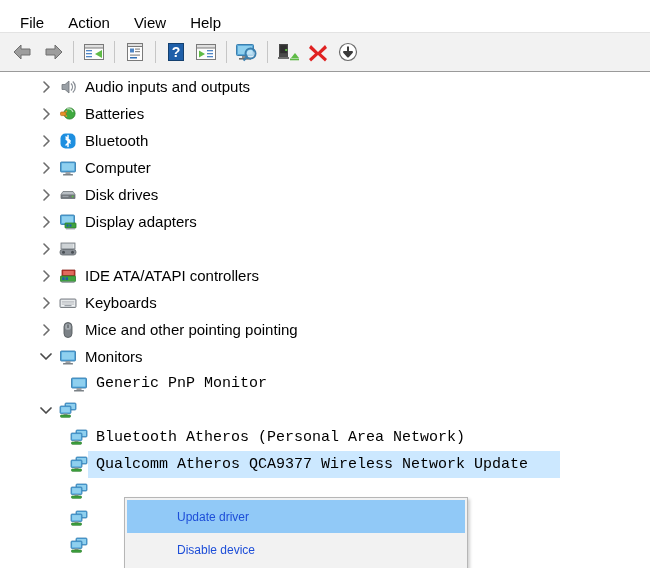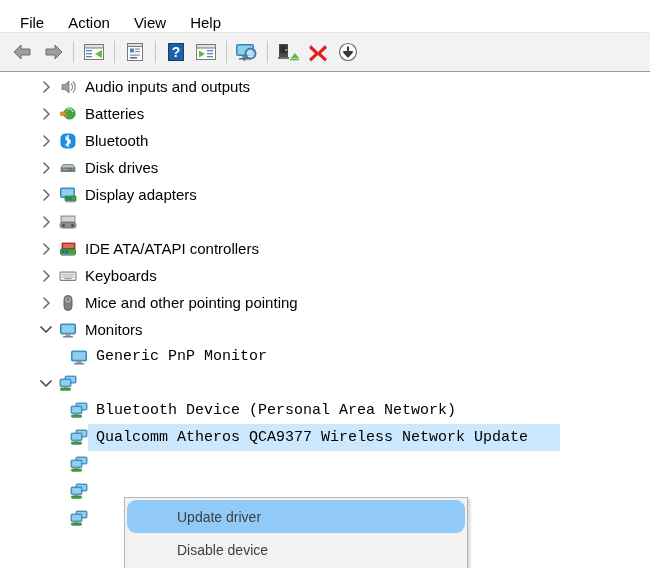--- a/index.html
+++ b/index.html
@@ -108,25 +108,24 @@
     box-shadow:2px 2px 3px rgba(0,0,0,.18);
     padding:2px 0;
     box-sizing:border-box;
     z-index:20;
   }
   .ctx-item{
     height:33px;
     display:flex;
     align-items:center;
     padding-left:52px;
-    font-size:14px;
-    color:#404040;
+    font-size:12px;
+    color:#1d4ed8;
     box-sizing:border-box;
     cursor:default;
-    border-radius:9px;
   }
   .ctx-item.hi{
     background:#91c9f7;
     margin:0 2px;
     padding-left:50px;
   }
 </style>
 </head>
 <body>
 
@@ -285,20 +284,36 @@
     <span class="ico">
       <svg width="18" height="18" viewBox="0 0 18 18">
         <rect x="1.5" y="1.5" width="15" height="15" rx="5" fill="#1e8fe0"></rect>
         <path d="M7 5 L11.2 9 L7 13 M9 3.4 L9 14.6 M7 7 L11.2 11" fill="none" stroke="#ffffff" stroke-width="1.5" stroke-linecap="round" stroke-linejoin="round"></path>
       </svg>
     </span>
     <span class="lbl">Bluetooth</span>
   </div>
 
 
+  <div class="row indent-0">
+    <span class="chev">
+      <svg width="9" height="12" viewBox="0 0 9 12">
+          <path d="M2 1 L7 6 L2 11" fill="none" stroke="#6d6d6d" stroke-width="1.6" stroke-linecap="round" stroke-linejoin="round"></path>
+        </svg>
+    </span>
+    <span class="ico">
+      <svg width="18" height="18" viewBox="0 0 18 18">
+        <rect x="1.5" y="3" width="15" height="10" rx="1" fill="#4ea3da" stroke="#3b7fae" stroke-width=".9"></rect>
+        <rect x="2.8" y="4.2" width="12.4" height="7.4" fill="#8fd0ef"></rect>
+        <rect x="6.5" y="13" width="5" height="2" fill="#9aa0a6"></rect>
+        <rect x="4" y="15" width="10" height="1.6" rx=".6" fill="#7b8186"></rect>
+      </svg>
+    </span>
+    <span class="lbl">Computer</span>
+  </div>
 
   <div class="row indent-0">
     <span class="chev">
       <svg width="9" height="12" viewBox="0 0 9 12">
           <path d="M2 1 L7 6 L2 11" fill="none" stroke="#6d6d6d" stroke-width="1.6" stroke-linecap="round" stroke-linejoin="round"></path>
         </svg>
     </span>
     <span class="ico">
       <svg width="18" height="18" viewBox="0 0 18 18">
         <path d="M2 8.5 L4 5.5 L14 5.5 L16 8.5 L16 12.5 L2 12.5 Z" fill="#b9bfc4" stroke="#6f757a" stroke-width=".8" stroke-linejoin="round"></path>
@@ -450,21 +465,21 @@
     <span class="ico">
       <svg width="18" height="18" viewBox="0 0 18 18">
         <rect x="6" y="1" width="11" height="7" rx="1" fill="#4ea3da" stroke="#3b7fae" stroke-width=".8"></rect>
         <rect x="7" y="2" width="9" height="5" fill="#8fd0ef"></rect>
         <rect x="1" y="4" width="11" height="7.5" rx="1" fill="#4ea3da" stroke="#3b7fae" stroke-width=".8"></rect>
         <rect x="2.1" y="5.1" width="8.8" height="5.3" fill="#8fd0ef"></rect>
         <rect x="4.5" y="11.5" width="4" height="1.6" fill="#9aa0a6"></rect>
         <rect x="1.5" y="13" width="10" height="2.3" rx=".8" fill="#3fa33f" stroke="#2a7d2a" stroke-width=".7"></rect>
       </svg>
     </span>
-    <span class="lbl">Bluetooth Device (Personal Area Network)</span>
+    <span class="lbl">Bluetooth Atheros (Personal Area Network)</span>
   </div>
 
   <div class="row indent-1 sel">
     <div class="hl" style="width:472px;"></div>
     <span class="ico">
       <svg width="18" height="18" viewBox="0 0 18 18">
         <rect x="6" y="1" width="11" height="7" rx="1" fill="#4ea3da" stroke="#3b7fae" stroke-width=".8"></rect>
         <rect x="7" y="2" width="9" height="5" fill="#8fd0ef"></rect>
         <rect x="1" y="4" width="11" height="7.5" rx="1" fill="#4ea3da" stroke="#3b7fae" stroke-width=".8"></rect>
         <rect x="2.1" y="5.1" width="8.8" height="5.3" fill="#8fd0ef"></rect>

